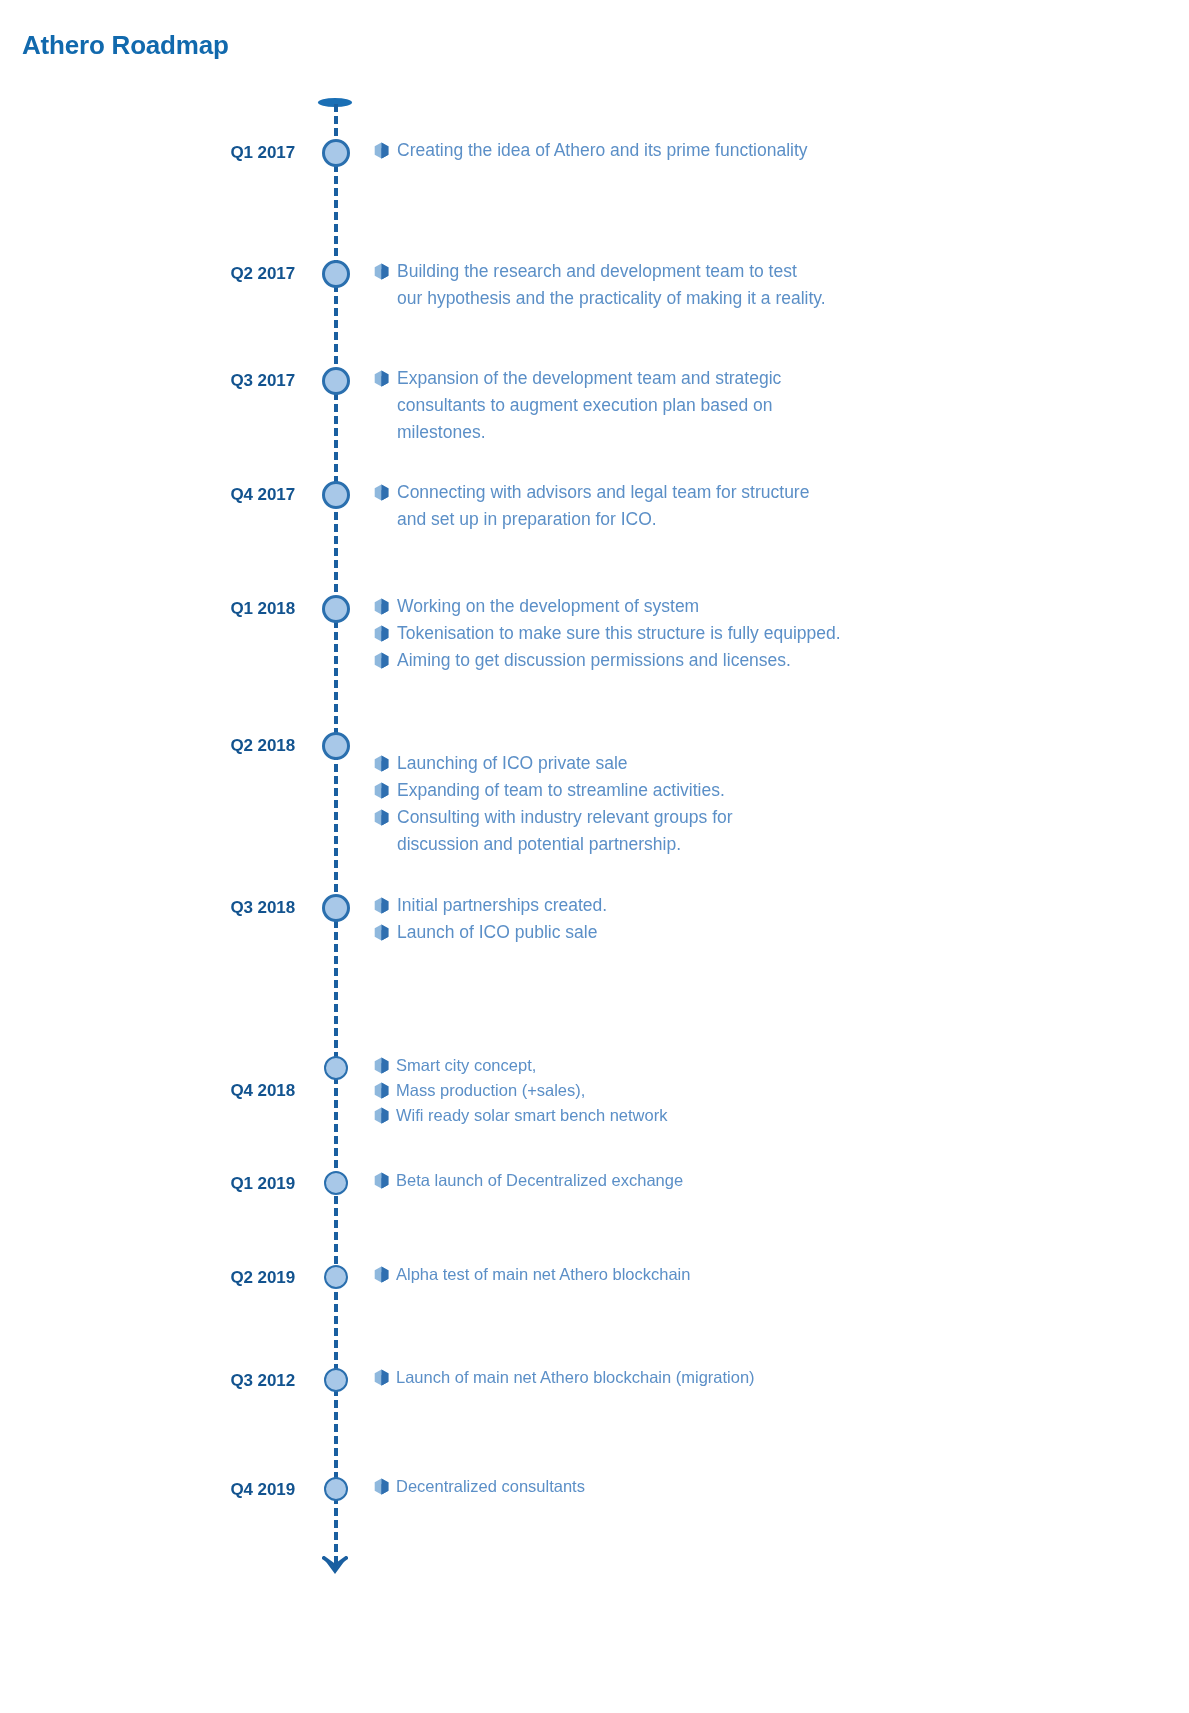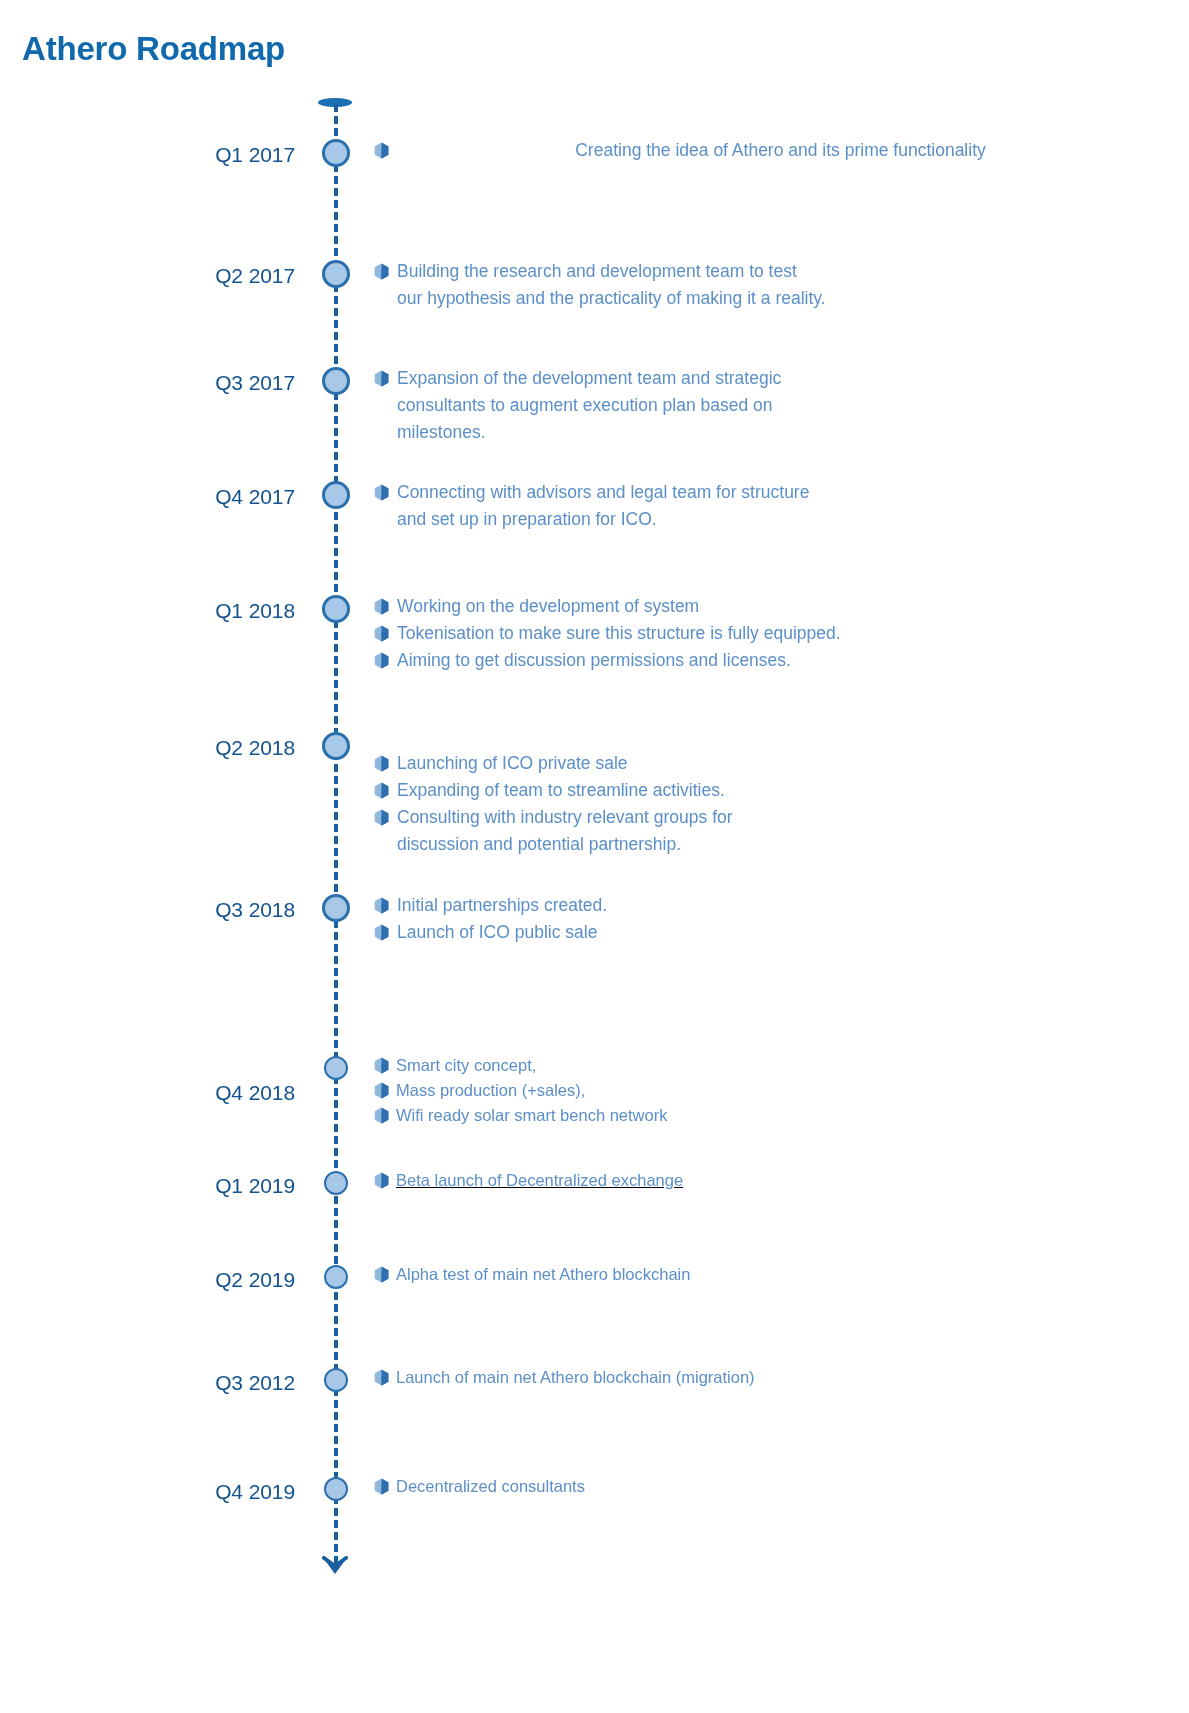--- a/index.html
+++ b/index.html
@@ -13,21 +13,21 @@
     position: relative;
     font-family: "Liberation Sans", sans-serif;
     overflow: hidden;
   }
 
   
   .page-title {
     position: absolute;
     left: 22px;
     top: 30px;
-    font-size: 33px;
+    font-size: 26px;
     font-weight: bold;
     color: #1169ad;
     letter-spacing: -0.2px;
   }
 
   
   .spine {
     position: absolute;
     left: 334px;
     top: 104px;
@@ -59,22 +59,22 @@
     position: absolute;
     left: 0;
     width: 1189px;
     height: 0;
   }
   .quarter-label {
     position: absolute;
     right: 894px;           
     width: 260px;
     text-align: right;
-    font-size: 21px;
-    font-weight: normal;
+    font-size: 17px;
+    font-weight: bold;
     color: #12538f;
     letter-spacing: -0.1px;
     white-space: nowrap;
   }
   .node {
     position: absolute;
     left: 322px;
     width: 28px;
     height: 28px;
     border-radius: 50%;
@@ -137,21 +137,21 @@
     <path d="M2 3 L13 18 L24 3 L13 12 Z" fill="#1a5fa0"></path>
     <path d="M13 10 L24 2" stroke="#1a5fa0" stroke-width="4" stroke-linecap="round" fill="none"></path>
     <path d="M13 10 L2 2" stroke="#1a5fa0" stroke-width="4" stroke-linecap="round" fill="none"></path>
   </svg>
 </div>
 
 <div id="timeline-rows">
     <div class="row" style="top: 153px;">
       <div class="quarter-label" style="top: -10px;">Q1 2017</div>
       <div class="node" style="top: -14px;"></div>
-      <div class="items" style="top: -16px; text-align: center;">
+      <div class="items" style="top: -16px;">
         <div class="item">
           <span class="bullet">
             <svg width="15" height="17" viewBox="0 0 15 17">
               <path d="M7.5 0.5 L14.3 4.3 L14.3 12.7 L7.5 16.5 L0.7 12.7 L0.7 4.3 Z" fill="#8fb8dd"></path>
               <path d="M7.5 0.5 L14.3 4.3 L14.3 12.7 L7.5 16.5 Z" fill="#2f6fb0"></path>
               <path d="M7.5 6.2 L14.3 4.3 L14.3 12.7 L7.5 16.5 Z" fill="#2f6fb0"></path>
             </svg>
           </span>
           <span class="item-text">Creating the idea of Athero and its prime functionality</span>
         </div>
@@ -340,21 +340,21 @@
               <path d="M7.5 6.2 L14.3 4.3 L14.3 12.7 L7.5 16.5 Z" fill="#2f6fb0"></path>
             </svg>
           </span>
           <span class="item-text">Wifi ready solar smart bench network</span>
         </div>
       </div>
     </div>
     <div class="row" style="top: 1183px;">
       <div class="quarter-label" style="top: -9px;">Q1 2019</div>
       <div class="node small" style="top: -12px;"></div>
-      <div class="items small" style="top: -15px; text-decoration: underline;">
+      <div class="items small" style="top: -15px;">
         <div class="item">
           <span class="bullet">
             <svg width="15" height="17" viewBox="0 0 15 17">
               <path d="M7.5 0.5 L14.3 4.3 L14.3 12.7 L7.5 16.5 L0.7 12.7 L0.7 4.3 Z" fill="#8fb8dd"></path>
               <path d="M7.5 0.5 L14.3 4.3 L14.3 12.7 L7.5 16.5 Z" fill="#2f6fb0"></path>
               <path d="M7.5 6.2 L14.3 4.3 L14.3 12.7 L7.5 16.5 Z" fill="#2f6fb0"></path>
             </svg>
           </span>
           <span class="item-text">Beta launch of Decentralized exchange</span>
         </div>

